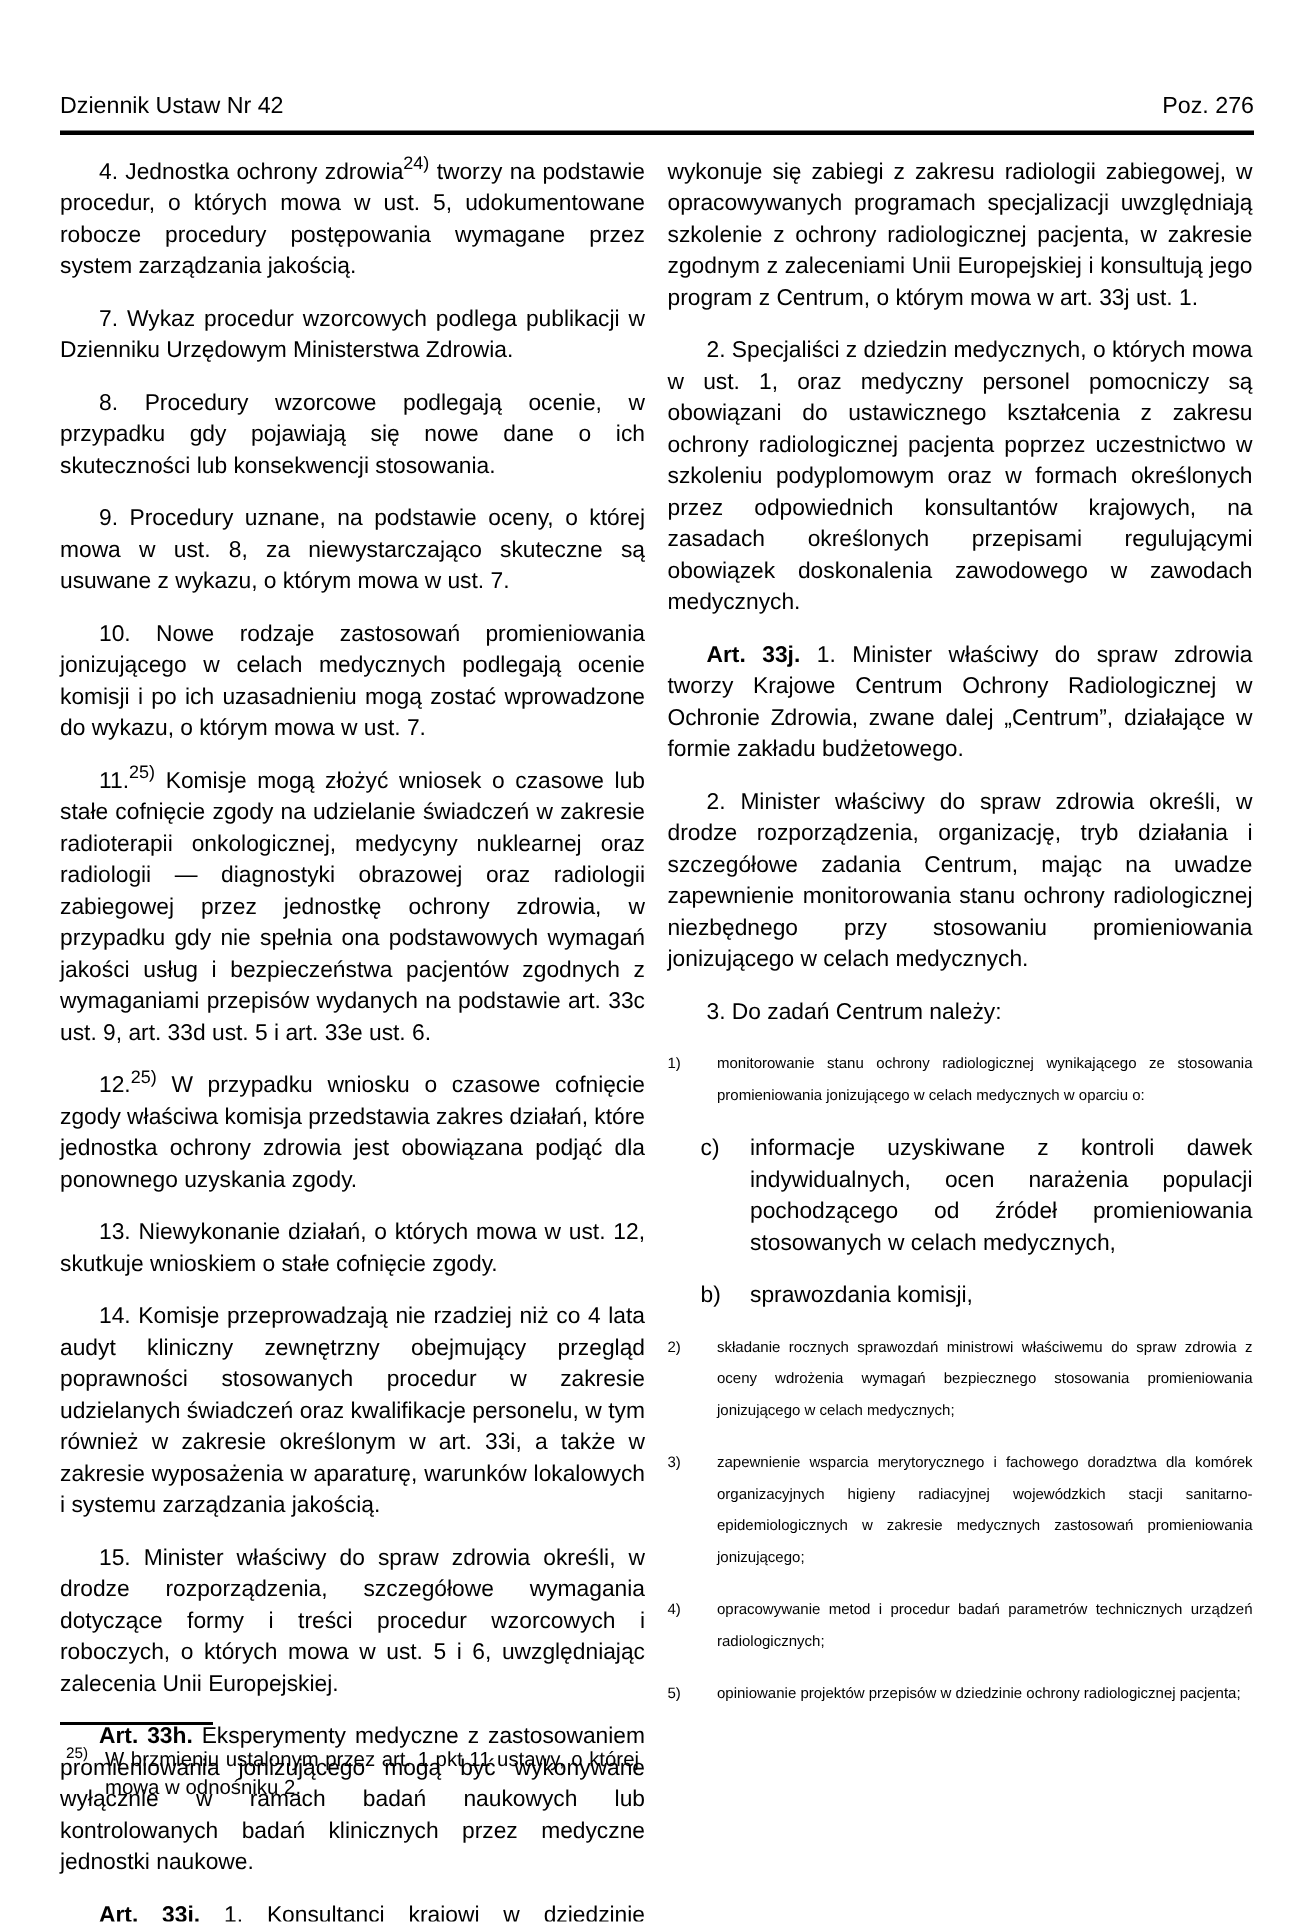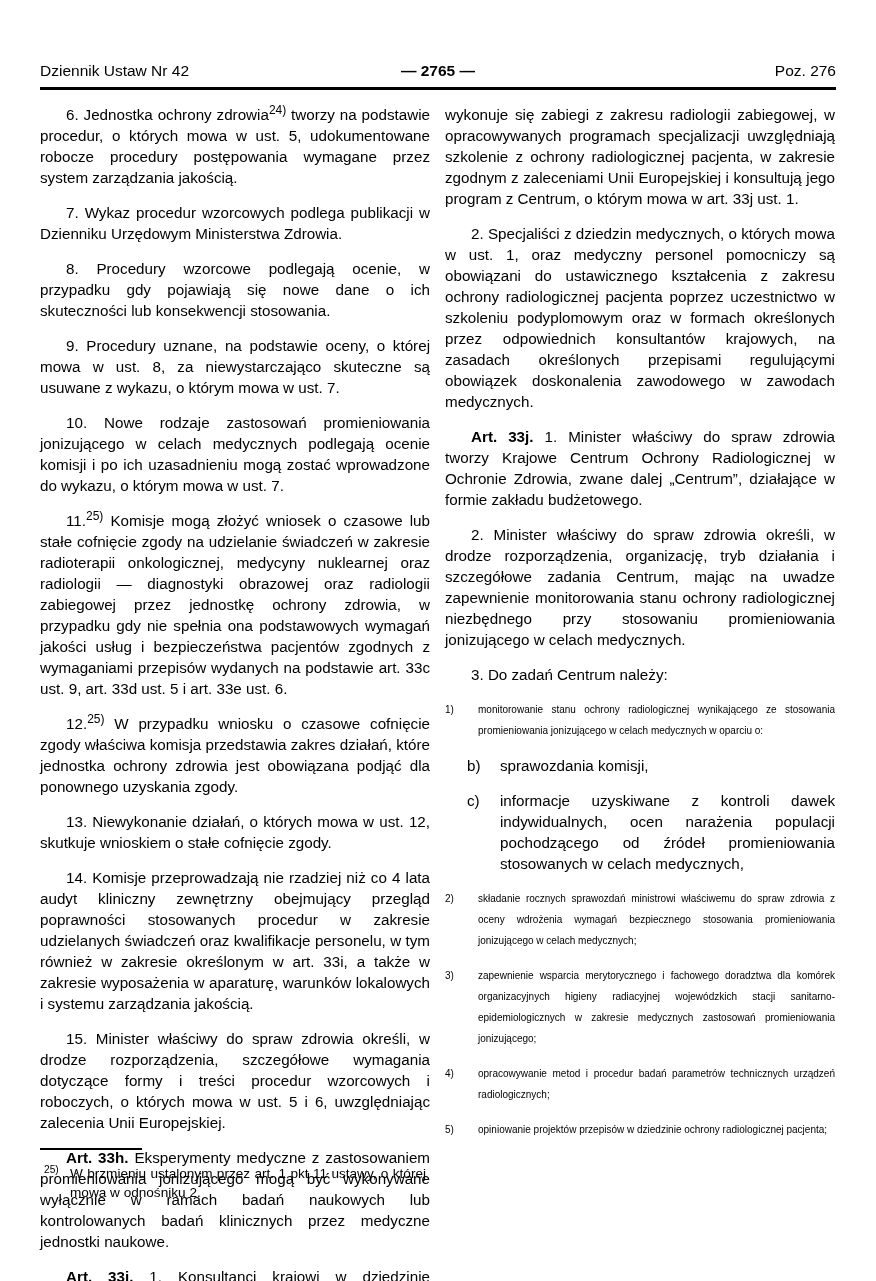--- a/index.html
+++ b/index.html
@@ -156,28 +156,27 @@
     vertical-align: 0.5em;
   }
 </style>
 </head>
 <body>
 
 <div class="page">
 
   <div class="runhead">
     <span class="rh-left">Dziennik Ustaw Nr 42</span>
-    <span class="rh-center">— 2765 —</span>
     <span class="rh-right">Poz. 276</span>
   </div>
   <div class="rule-head"></div>
 
   <div class="col col-left">
 
-    <p class="tx ind nogap"><span>6. Jednostka ochrony zdrowia</span><sup>24)</sup><span> tworzy na podstawie procedur, o których mowa w ust. 5, udokumentowane robocze procedury postępowania wymagane przez system zarządzania jakością.</span></p>
+    <p class="tx ind nogap"><span>4. Jednostka ochrony zdrowia</span><sup>24)</sup><span> tworzy na podstawie procedur, o których mowa w ust. 5, udokumentowane robocze procedury postępowania wymagane przez system zarządzania jakością.</span></p>
 
     <p class="tx ind gap">7. Wykaz procedur wzorcowych podlega publikacji w Dzienniku Urzędowym Ministerstwa Zdrowia.</p>
     <p class="tx ind gap">8. Procedury wzorcowe podlegają ocenie, w przypadku gdy pojawiają się nowe dane o ich skuteczności lub konsekwencji stosowania.</p>
     <p class="tx ind gap">9. Procedury uznane, na podstawie oceny, o której mowa w ust. 8, za niewystarczająco skuteczne są usuwane z wykazu, o którym mowa w ust. 7.</p>
     <p class="tx ind gap">10. Nowe rodzaje zastosowań promieniowania jonizującego w celach medycznych podlegają ocenie komisji i po ich uzasadnieniu mogą zostać wprowadzone do wykazu, o którym mowa w ust. 7.</p>
 
     <p class="tx ind gap"><span>11.</span><sup>25)</sup><span> Komisje mogą złożyć wniosek o czasowe lub stałe cofnięcie zgody na udzielanie świadczeń w zakresie radioterapii onkologicznej, medycyny nuklearnej oraz radiologii — diagnostyki obrazowej oraz radiologii zabiegowej przez jednostkę ochrony zdrowia, w przypadku gdy nie spełnia ona podstawowych wymagań jakości usług i bezpieczeństwa pacjentów zgodnych z wymaganiami przepisów wydanych na podstawie art. 33c ust. 9, art. 33d ust. 5 i art. 33e ust. 6.</span></p>
 
     <p class="tx ind gap"><span>12.</span><sup>25)</sup><span> W przypadku wniosku o czasowe cofnięcie zgody właściwa komisja przedstawia zakres działań, które jednostka ochrony zdrowia jest obowiązana podjąć dla ponownego uzyskania zgody.</span></p>
 
@@ -203,24 +202,24 @@
     <p class="tx ind gap">2. Specjaliści z dziedzin medycznych, o których mowa w ust. 1, oraz medyczny personel pomocniczy są obowiązani do ustawicznego kształcenia z zakresu ochrony radiologicznej pacjenta poprzez uczestnictwo w szkoleniu podyplomowym oraz w formach określonych przez odpowiednich konsultantów krajowych, na zasadach określonych przepisami regulującymi obowiązek doskonalenia zawodowego w zawodach medycznych.</p>
 
     <p class="tx ind gap"><b>Art. 33j.</b><span> 1. Minister właściwy do spraw zdrowia tworzy Krajowe Centrum Ochrony Radiologicznej w Ochronie Zdrowia, zwane dalej „Centrum”, działające w formie zakładu budżetowego.</span></p>
 
     <p class="tx ind gap">2. Minister właściwy do spraw zdrowia określi, w drodze rozporządzenia, organizację, tryb działania i szczegółowe zadania Centrum, mając na uwadze zapewnienie monitorowania stanu ochrony radiologicznej niezbędnego przy stosowaniu promieniowania jonizującego w celach medycznych.</p>
     <p class="tx ind gap">3. Do zadań Centrum należy:</p>
 
     <p class="li1"><span class="mk">1)</span><span>monitorowanie stanu ochrony radiologicznej wynikającego ze stosowania promieniowania jonizującego w celach medycznych w oparciu o:</span></p>
 
 
+    <p class="li2"><span class="mk">c)</span><span>informacje uzyskiwane z kontroli dawek indywidualnych, ocen narażenia populacji pochodzącego od źródeł promieniowania stosowanych w celach medycznych,</span></p>
+
     <p class="li2"><span class="mk">b)</span><span>sprawozdania komisji,</span></p>
 
-    <p class="li2"><span class="mk">c)</span><span>informacje uzyskiwane z kontroli dawek indywidualnych, ocen narażenia populacji pochodzącego od źródeł promieniowania stosowanych w celach medycznych,</span></p>
-
 
     <p class="li1"><span class="mk">2)</span><span>składanie rocznych sprawozdań ministrowi właściwemu do spraw zdrowia z oceny wdrożenia wymagań bezpiecznego stosowania promieniowania jonizującego w celach medycznych;</span></p>
 
     <p class="li1"><span class="mk">3)</span><span>zapewnienie wsparcia merytorycznego i fachowego doradztwa dla komórek organizacyjnych higieny radiacyjnej wojewódzkich stacji sanitarno-epidemiologicznych w zakresie medycznych zastosowań promieniowania jonizującego;</span></p>
 
     <p class="li1"><span class="mk">4)</span><span>opracowywanie metod i procedur badań parametrów technicznych urządzeń radiologicznych;</span></p>
 
     <p class="li1"><span class="mk">5)</span><span>opiniowanie projektów przepisów w dziedzinie ochrony radiologicznej pacjenta;</span></p>
 
   </div>

